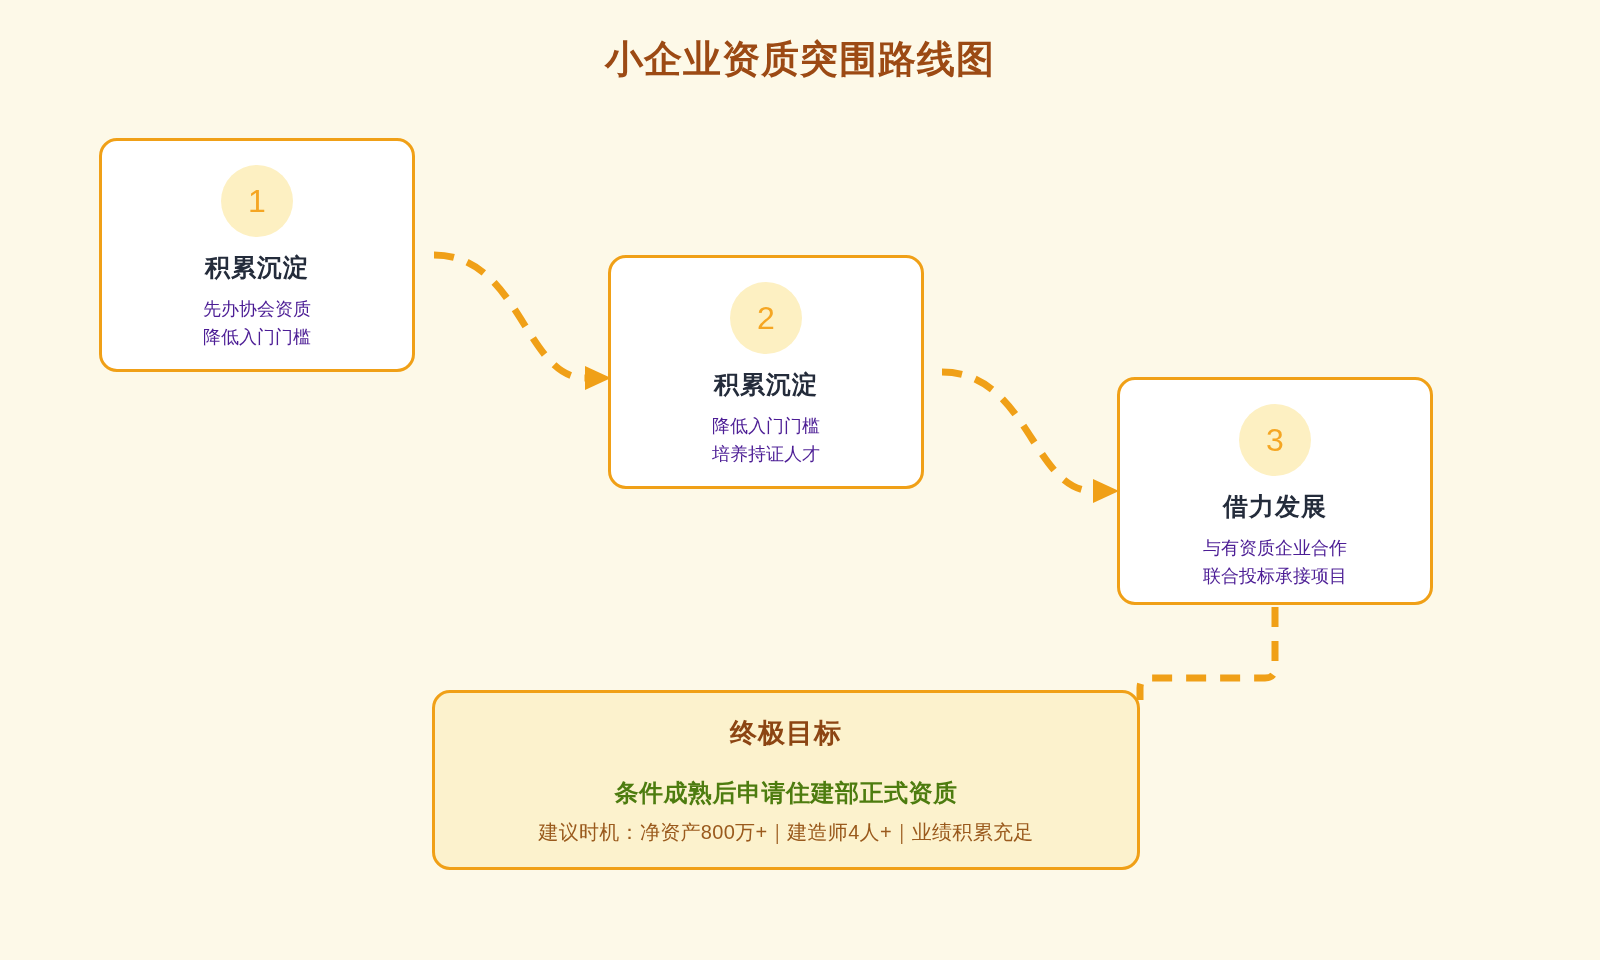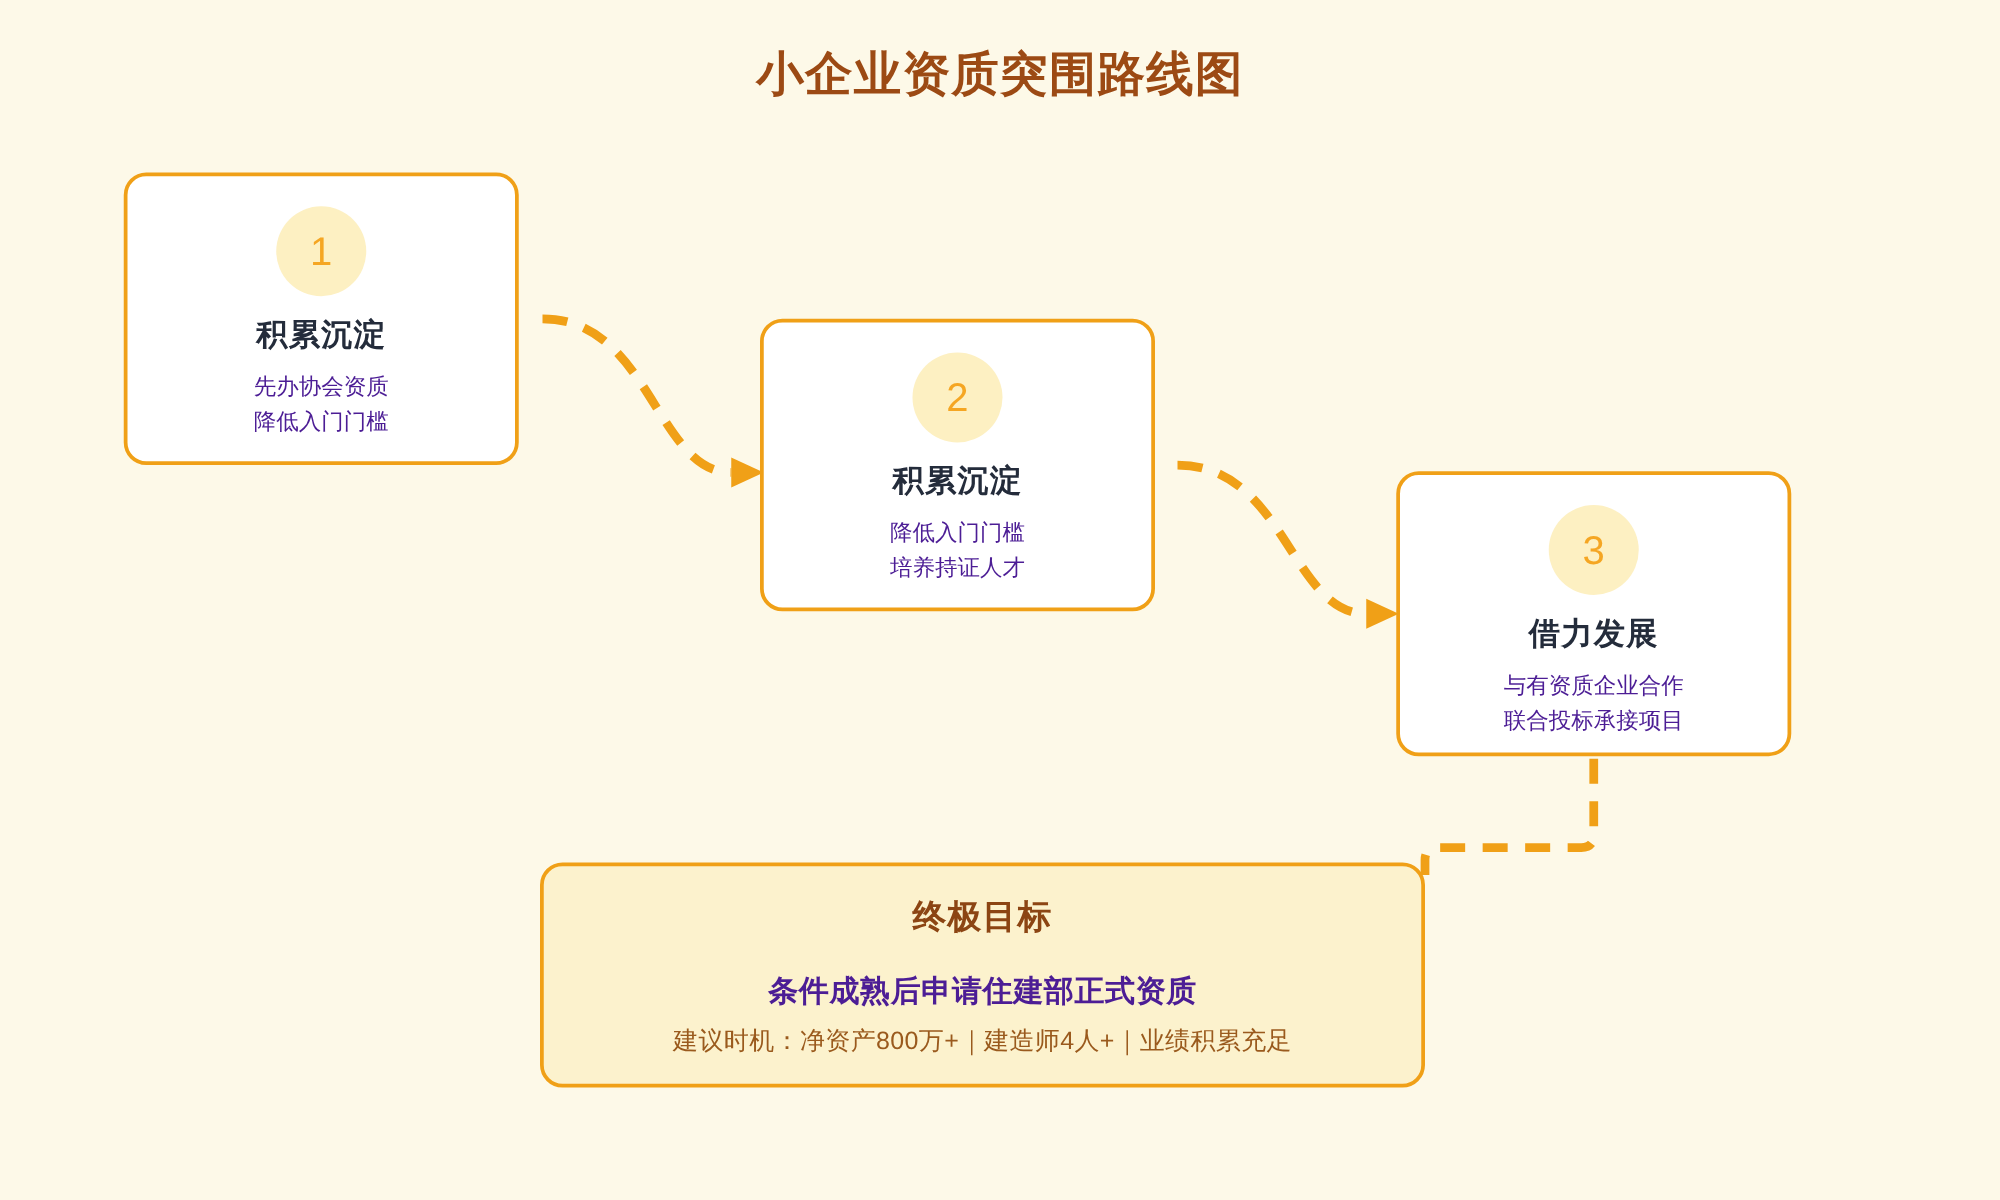--- a/index.html
+++ b/index.html
@@ -109,21 +109,21 @@
     font-size: 27px;
     font-weight: 700;
     color: #8C4513;
     letter-spacing: 1px;
     white-space: nowrap;
   }
   .goal-main {
     margin-top: 26px;
     font-size: 24px;
     font-weight: 700;
-    color: #4c1d95;
+    color: #4d7c0f;
     letter-spacing: 0.5px;
     white-space: nowrap;
   }
   .goal-sub {
     margin-top: 10px;
     font-size: 20px;
     color: #9A5A1D;
     letter-spacing: 0.3px;
     white-space: nowrap;
   }

